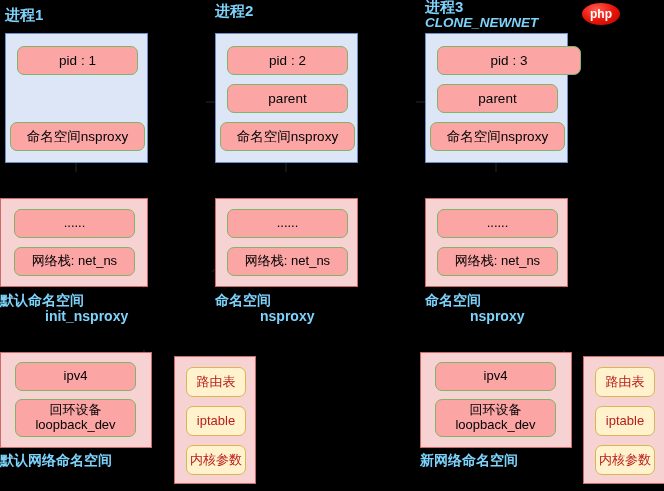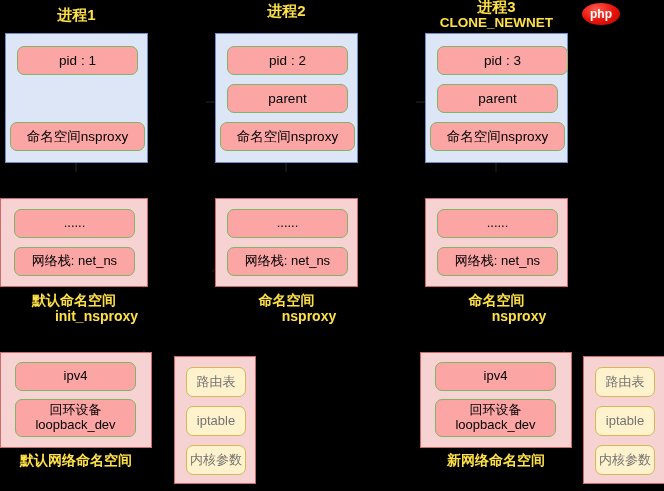--- a/index.html
+++ b/index.html
@@ -12,32 +12,32 @@
 
   
   .panel-blue{background:#dce6f7;border:1px solid #6b8fc9;}
   .panel-pink{background:#f6d2d2;border:1px solid #d06a6a;}
 
   
   .chip{box-sizing:border-box;border-radius:7px;display:flex;
         align-items:center;justify-content:center;text-align:center;
         line-height:1.12;}
   .chip-green{background:#fca5a5;border:1px solid #82b366;color:#000;}
-  .chip-yellow{background:#fff2cc;border:1px solid #d6b656;color:#737373;}
+  .chip-yellow{background:#fff2cc;border:1px solid #d6b656;color:#b91c1c;}
 
   .t14{font-size:13.5px;}
   .t13{font-size:13px;}
 
   
-  .cap{position:absolute;color:#fde047;text-align:center;
+  .cap{position:absolute;color:#7dd3fc;text-align:left;
        font-weight:bold;line-height:1.15;}
   .cap .l1{display:block;}
   .cap .l2{display:block;font-weight:bold;}
   .cap-title{font-size:15px;}
-  .cap-sub{font-size:13.5px;}
+  .cap-sub{font-size:13.5px;font-style:italic;}
   .cap-ns{font-size:14px;}
   .cap-ns .l2{font-size:14px;padding-left:45px;}
   svg.conn{position:absolute;left:0;top:0;width:664px;height:491px;
            pointer-events:none;overflow:visible;}
 
   
   .php-badge{position:absolute;width:38px;height:22px;border-radius:50%;
      background:radial-gradient(ellipse at 38% 28%, #ff5a4d 0%, #e8140a 52%, #b20900 100%);
      display:flex;align-items:center;justify-content:center;
      color:#fff;font-weight:bold;font-size:12px;
@@ -91,21 +91,21 @@
     <div class="chip chip-green t14 abs" style="left:4px;top:88px;width:135px;height:29px;">命名空间nsproxy</div>
   </div>
 
   <div class="abs panel-blue" style="left:215px;top:33px;width:143px;height:130px;">
     <div class="chip chip-green t14 abs" style="left:11px;top:12px;width:121px;height:29px;">pid : 2</div>
     <div class="chip chip-green t14 abs" style="left:11px;top:50px;width:121px;height:29px;">parent</div>
     <div class="chip chip-green t14 abs" style="left:4px;top:88px;width:135px;height:29px;">命名空间nsproxy</div>
   </div>
 
   <div class="abs panel-blue" style="left:425px;top:33px;width:143px;height:130px;">
-    <div class="chip chip-green t14 abs" style="left:11px;top:12px;width:131px;height:29px;">pid : 3</div>
+    <div class="chip chip-green t14 abs" style="left:11px;top:12px;width:144px;height:29px;">pid : 3</div>
     <div class="chip chip-green t14 abs" style="left:11px;top:50px;width:121px;height:29px;">parent</div>
     <div class="chip chip-green t14 abs" style="left:4px;top:88px;width:135px;height:29px;">命名空间nsproxy</div>
   </div>
 
   <div class="abs panel-pink" style="left:0px;top:198px;width:148px;height:89px;">
     <div class="chip chip-green t13 abs" style="left:13px;top:10px;width:121px;height:29px;">......</div>
     <div class="chip chip-green t13 abs" style="left:13px;top:48px;width:121px;height:29px;">网络栈: net_ns</div>
   </div>
   <div class="cap cap-ns" style="left:0px;top:292px;width:148px;">
     <span class="l1">默认命名空间</span>

